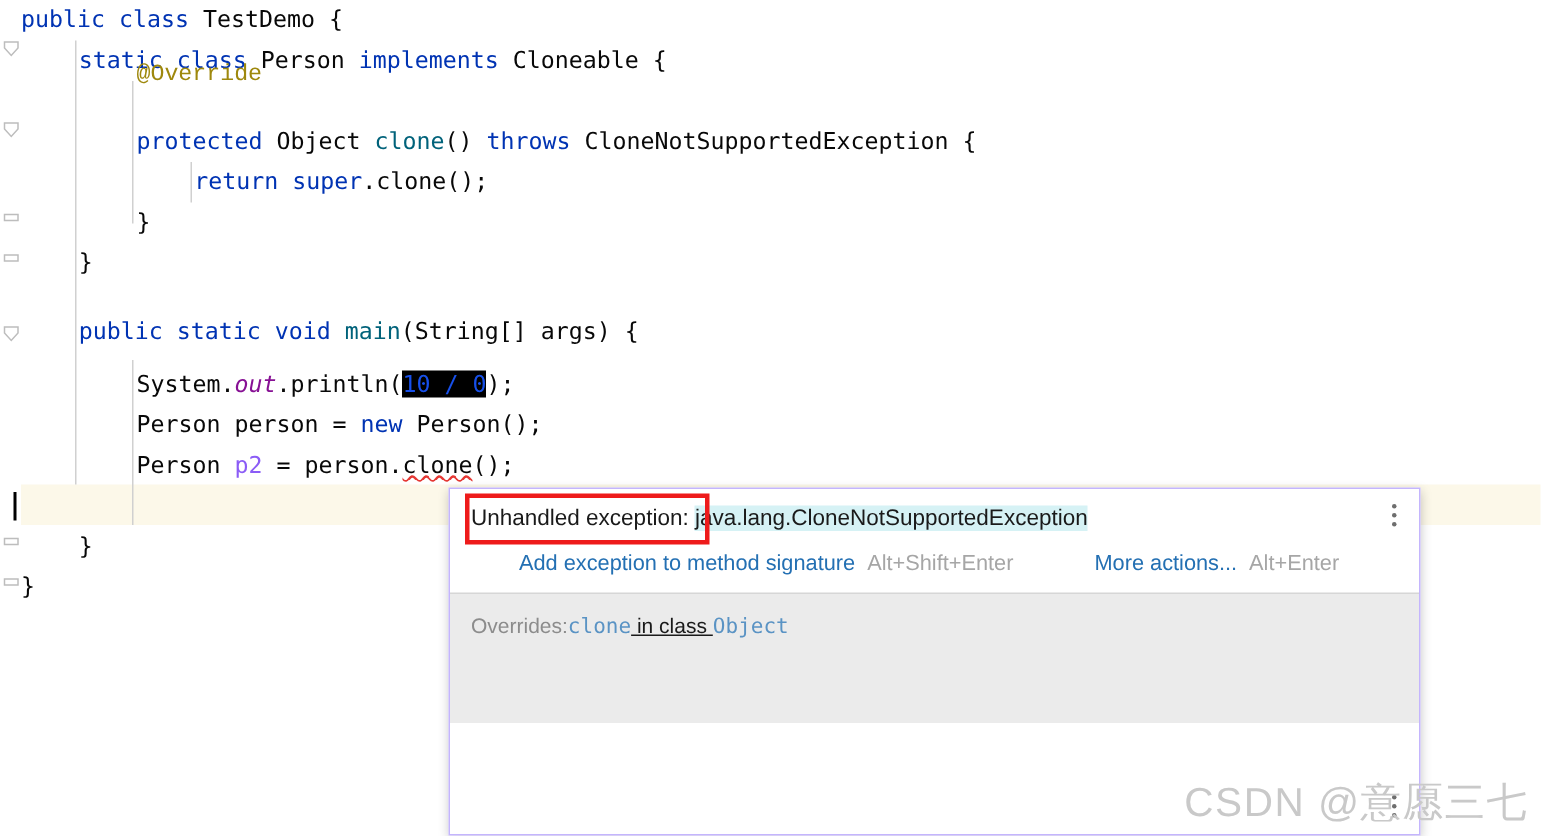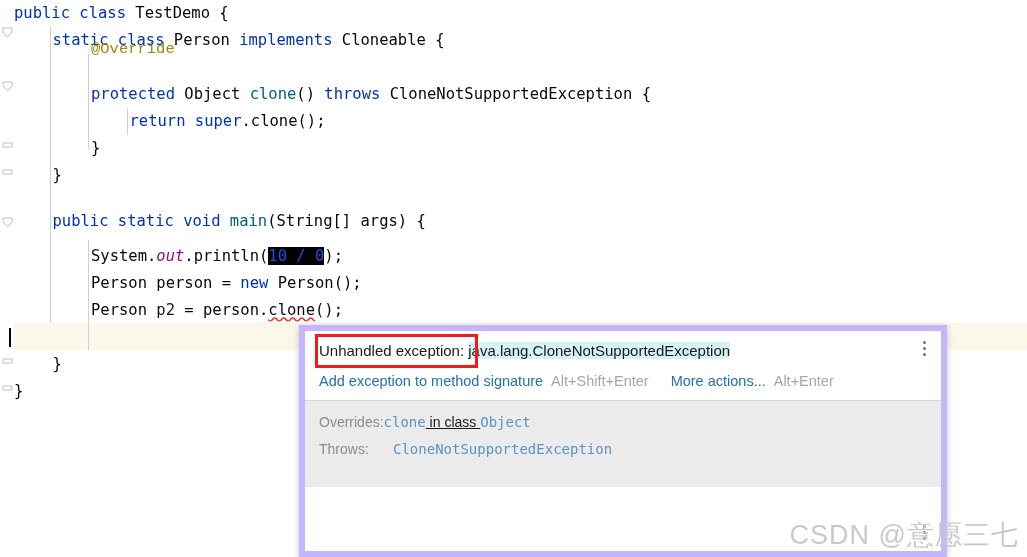--- a/index.html
+++ b/index.html
@@ -55,21 +55,21 @@
     font-family: "DejaVu Sans Mono", monospace;
     font-size: 15.5px;
     color: #080808;
     letter-spacing: 0px;
   }
   .kw   { color: #0033b3; }
   .cls  { color: #080808; }
   .anno { color: #9e880d; }
   .meth { color: #00627a; }
   .fld  { color: #871094; font-style: italic; margin-top: 28px; }
-  .pvar { color: #0f172a; }
+  .pvar { color: #8b5cf6; }
   .plain{ color: #080808; }
   .numlit { color: #1750eb; }
   .hl-expr {
     background: #000000;
   }
   .err-underline {
     text-decoration: underline wavy #e53935;
     text-decoration-skip-ink: none;
   }
   #caret-row-ext {
@@ -90,21 +90,21 @@
   }
 
   
   #popup {
     position: absolute;
     left: 299px;
     top: 325px;
     width: 648px;
     height: 232px;
     background: #ffffff;
-    border: 6px solid #c4b5fd;
+    border: 1px solid #c4b5fd;
     box-shadow: 0 2px 7px rgba(0,0,0,0.22);
     font-family: "Liberation Sans", sans-serif;
     box-sizing: border-box;
     overflow: hidden;
   }
 
   #popup-header {
     position: relative;
     height: 69px;
     background: #ffffff;
@@ -138,20 +138,21 @@
   #actions-row {
     position: absolute;
     left: 14px;
     top: 37px;
     font-size: 14.5px;
     white-space: nowrap;
     line-height: 26px;
   }
   .act-link {
     color: #2470b3;
+    margin-left: 32px;
   }
   .act-key {
     color: #a6a6a6;
     margin-left: 8px;
     margin-right: 22px;
   }
 
   .kebab {
     position: absolute;
     width: 14px;
@@ -308,23 +309,20 @@
         <span></span>
         <span></span>
     </div>
   </div>
 
 
   <div id="doc-details">
     <div>
       <span class="det-label">Overrides:</span><span class="det-mono">clone</span><span class="det-plain"> in class </span><span class="det-mono">Object</span>
     </div>
-    <div>
-      <span class="det-label w1">Throws:</span><span class="det-mono">CloneNotSupportedException</span>
-    </div>
   </div>
 
   <div class="kebab" id="kebab-bottom">
     <span></span>
       <span></span>
       <span></span>
   </div>
 </div>
 
 <div id="watermark">CSDN @意愿三七</div>

